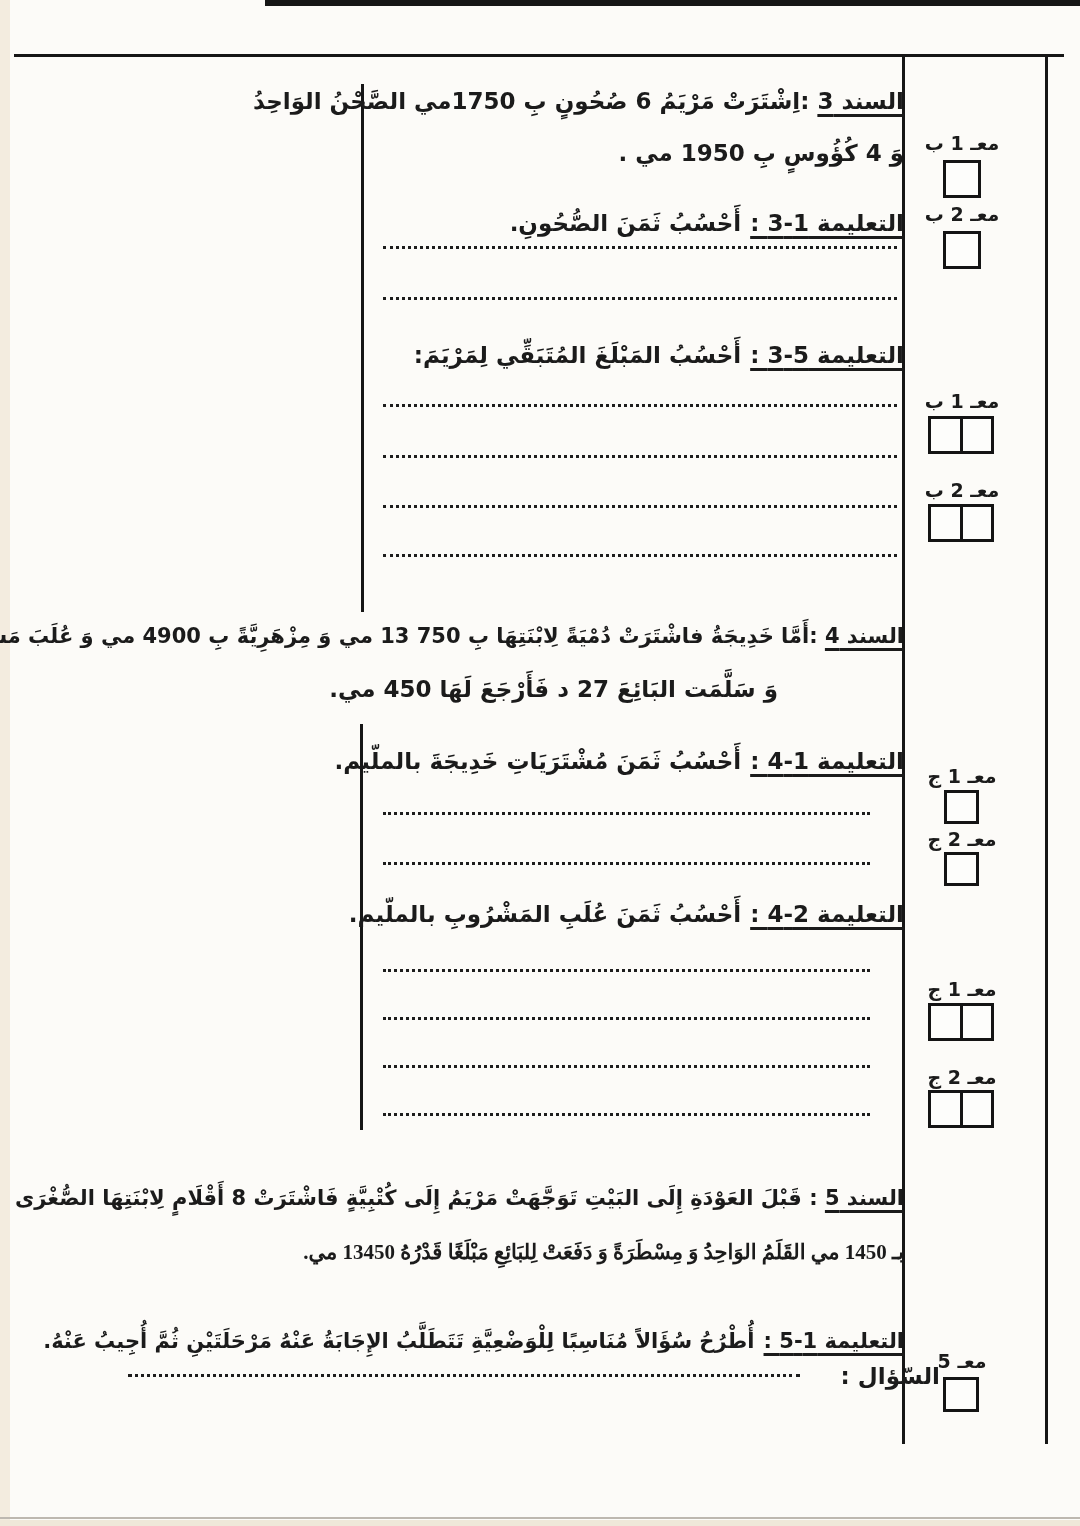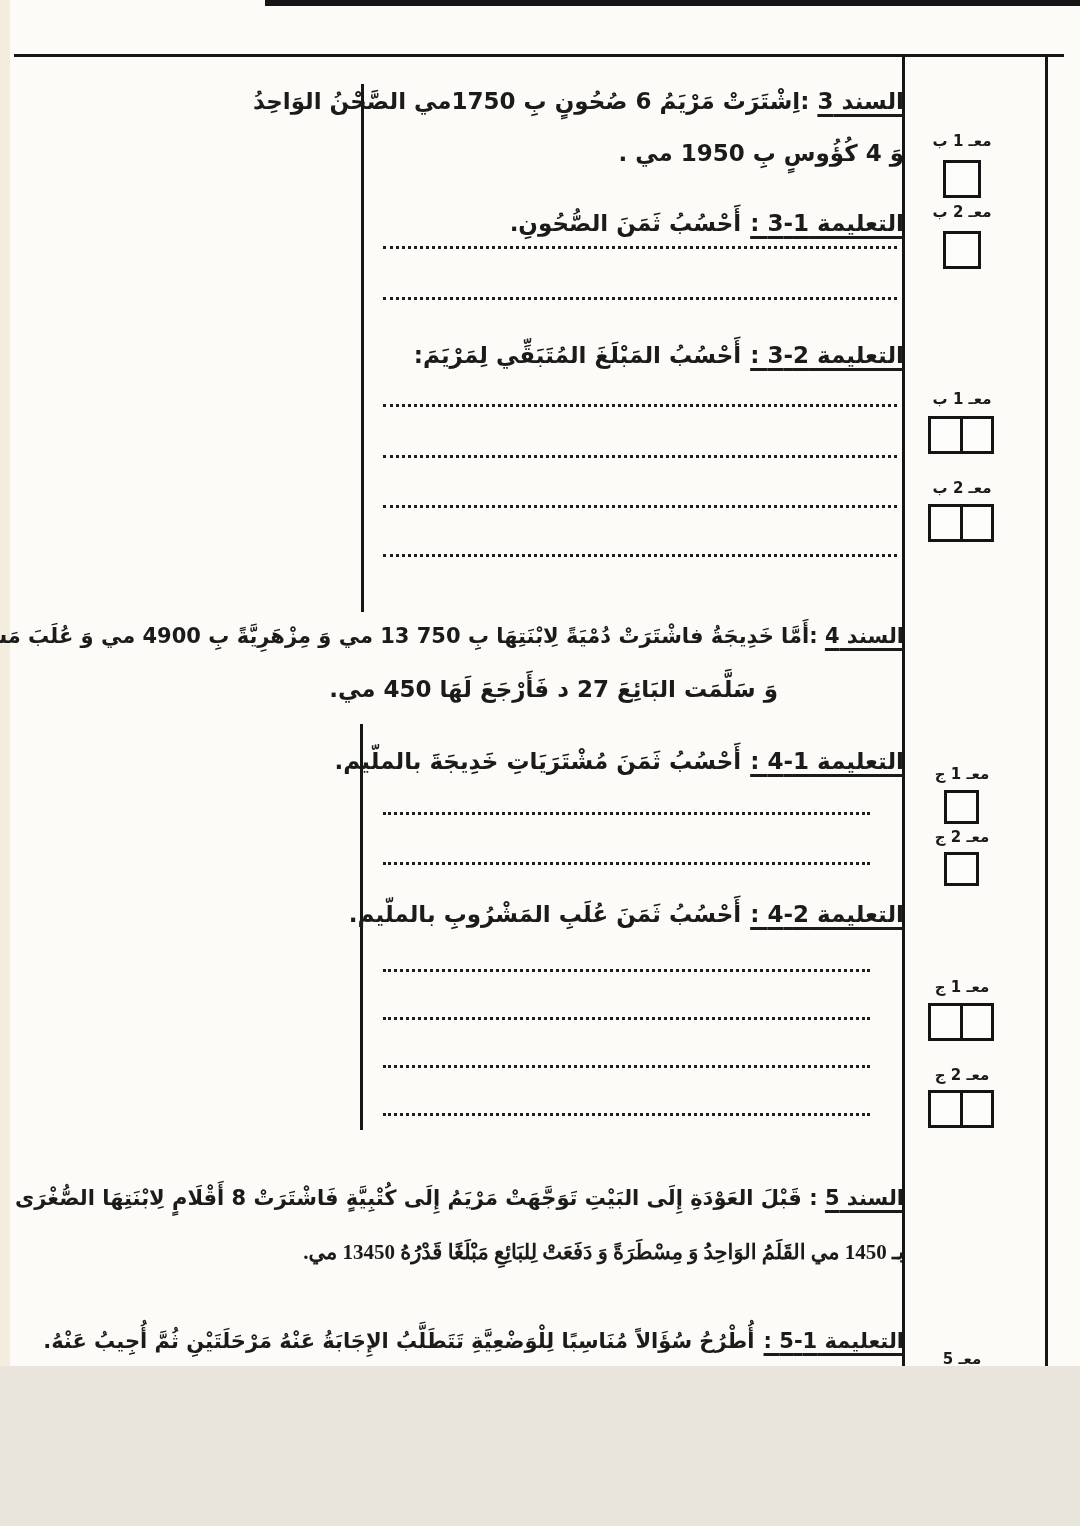--- a/index.html
+++ b/index.html
@@ -1,28 +1,28 @@
 <!DOCTYPE html>
 <html lang="ar"><head>
 <meta charset="utf-8">
 <style>
   html,body{margin:0;padding:0;background:#e9e5dd;}
-  .page{position:relative;width:1080px;height:1366px;background:#fcfbf8;
+  .page{position:relative;width:1080px;height:1526px;background:#fcfbf8;
         font-family:"DejaVu Sans",sans-serif;font-weight:bold;color:#1b1b1b;overflow:hidden;}
   .edge-left{position:absolute;left:0;top:0;width:10px;height:1526px;background:#f3ecdf;}
   .edge-bottom{position:absolute;left:0;top:1520px;width:1080px;height:6px;background:#efe8d9;}
   .hline,.vline{position:absolute;background:#161616;}
   .ln{position:absolute;direction:rtl;text-align:right;white-space:nowrap;
       font-size:23px;line-height:1.55;}
   .sm{font-size:21px;}
   .u{text-decoration:underline;text-decoration-thickness:2.5px;text-underline-offset:5px;}
   .it-text{margin-inline-start:9px;}
   .dots{position:absolute;height:0;border-top:3.2px dotted #1d1d1d;}
   .gl{position:absolute;left:912px;width:100px;direction:rtl;text-align:center;
-      font-size:15px;white-space:nowrap;}
+      font-size:19px;white-space:nowrap;}
   .box1{position:absolute;width:38px;height:38px;box-sizing:border-box;
         border:3px solid #141414;background:#fdfdfb;}
   .box2{position:absolute;width:66px;height:38px;box-sizing:border-box;
         border:3px solid #141414;background:#fdfdfb;display:flex;}
   .box2 .cell{flex:1;}
   .box2 .cell:first-child{border-right:3px solid #141414;}
 </style>
 </head>
 <body>
 
@@ -45,21 +45,21 @@
     <span>وَ 4 كُؤُوسٍ بِ 1950 مي .</span>
   </div>
 
   <div class="ln" style="left:372px;top:206px;width:532px;">
     <span class="u">التعليمة 1-3 :</span><span class="it-text">أَحْسُبُ ثَمَنَ الصُّحُونِ.</span>
   </div>
   <div class="dots" style="left:383px;top:246px;width:514px;"></div>
   <div class="dots" style="left:383px;top:297px;width:514px;"></div>
 
   <div class="ln" style="left:372px;top:338px;width:532px;">
-    <span class="u">التعليمة 2-3 :</span><span class="it-text">أَحْسُبُ المَبْلَغَ المُتَبَقِّي لِمَرْيَمَ:</span>
+    <span class="u">التعليمة 5-3 :</span><span class="it-text">أَحْسُبُ المَبْلَغَ المُتَبَقِّي لِمَرْيَمَ:</span>
   </div>
   <div class="dots" style="left:383px;top:404px;width:514px;"></div>
   <div class="dots" style="left:383px;top:455px;width:514px;"></div>
   <div class="dots" style="left:383px;top:505px;width:514px;"></div>
   <div class="dots" style="left:383px;top:554px;width:514px;"></div>
 
   <div class="ln sm" style="left:46px;top:620px;width:858px;">
     <span class="u">السند 4</span><span> :</span><span>أَمَّا خَدِيجَةُ فاشْتَرَتْ دُمْيَةً لِابْنَتِهَا بِ 13&nbsp;750 مي وَ مِزْهَرِيَّةً بِ 4900 مي وَ عُلَبَ مَشْرُوبٍ</span>
   </div>
   <div class="ln" style="left:336px;top:672px;width:442px;">

